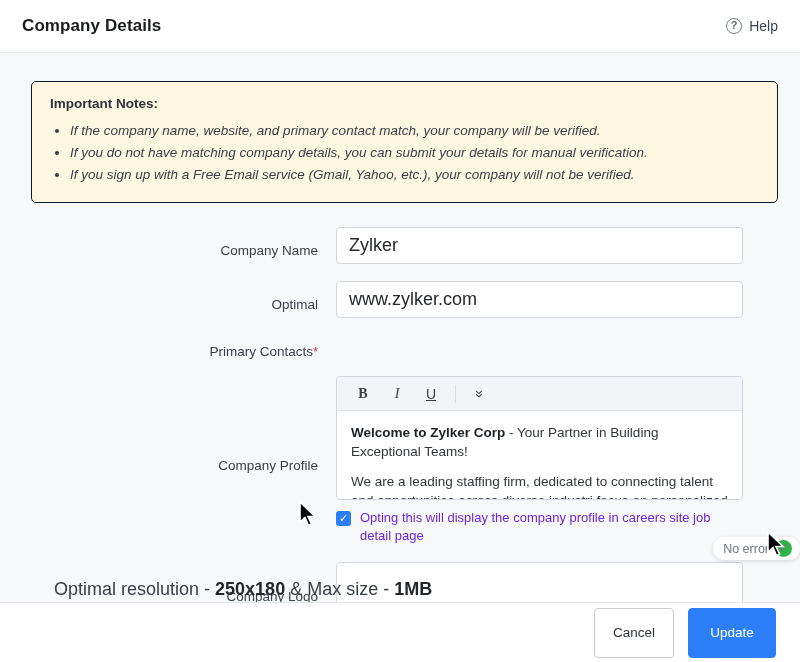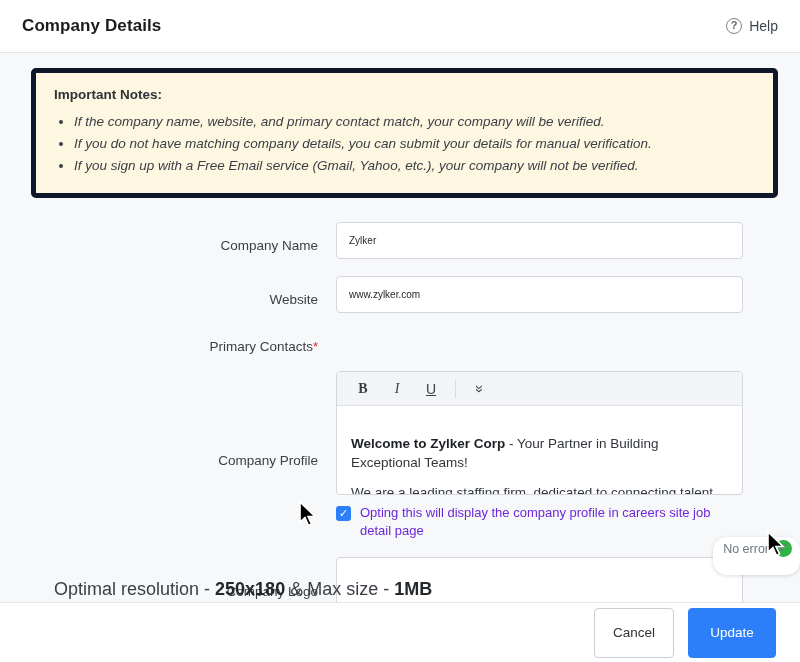--- a/index.html
+++ b/index.html
@@ -60,23 +60,23 @@
     overflow: hidden;
     padding: 0 0 0 0;
   }
   .scroll-area {
     position: absolute;
     inset: 0;
     overflow: hidden;
   }
   
   .notes {
-    margin: 15px 22px 0 31px;
+    margin: 28px 22px 0 31px;
     background: #fdf6e0;
-    border: 5px solid #0f172a;
+    border: 1px solid #0f172a;
     border-radius: 5px;
     padding: 14px 18px 16px 18px;
   }
   .notes-title {
     font-size: 13.5px;
     font-weight: bold;
     color: #2f3338;
     margin-bottom: 9px;
   }
   .notes ul {
@@ -109,21 +109,21 @@
   }
   .req { color: #d93025; font-size: 13px; }
   .field { flex: 1 1 auto; max-width: 407px; }
   .input {
     width: 100%;
     height: 37px;
     border: 1px solid #d3d7dd;
     border-radius: 4px;
     background: #fff;
     padding: 0 12px;
-    font-size: 10px;
+    font-size: 18px;
     color: #26282b;
     display: flex;
     align-items: center;
     font-family: "Liberation Sans", sans-serif;
   }
   .select {
     position: relative;
   }
   .caret {
     position: absolute;
@@ -164,40 +164,40 @@
   .editor-content {
     padding: 12px 14px 10px 14px;
     height: 88px;
     overflow: hidden;
     position: relative;
   }
   .ed-p {
     font-size: 13.5px;
     color: #32363c;
     line-height: 19px;
-    margin: 16px 0 11px 0;
+    margin: 0 0 11px 0;
   }
   .ed-p b { color: #1d2025; }
   .ed-p2 {
     font-size: 13.5px;
     color: #32363c;
     line-height: 19px;
     margin: 0;
   }
   
   .noerror {
     position: absolute;
     right: 0px;
     top: 484px;
     display: flex;
     align-items: center;
     gap: 6px;
     background: #fff;
     border-radius: 14px;
-    padding: 3px 8px 18px 10px;
+    padding: 3px 8px 3px 10px;
     box-shadow: 0 1px 4px rgba(0,0,0,.14);
     z-index: 5;
   }
   .noerror span {
     font-size: 12.5px;
     color: #6e7680;
   }
   .check-circle {
     width: 17px; height: 17px;
     border-radius: 50%;
@@ -317,21 +317,21 @@
       <div class="form">
 
         <div class="row">
           <div class="label">Company Name</div>
           <div class="field">
             <div class="input" placeholder="Company Name">Zylker</div>
           </div>
         </div>
 
         <div class="row">
-          <div class="label">Website</div>
+          <div class="label">Optimal</div>
           <div class="field">
             <div class="input" placeholder="Website">www.zylker.com</div>
           </div>
         </div>
 
         <div class="row">
           <div class="label">
             <span>Primary Contacts</span><span class="req">*</span>
           </div>
         </div>

